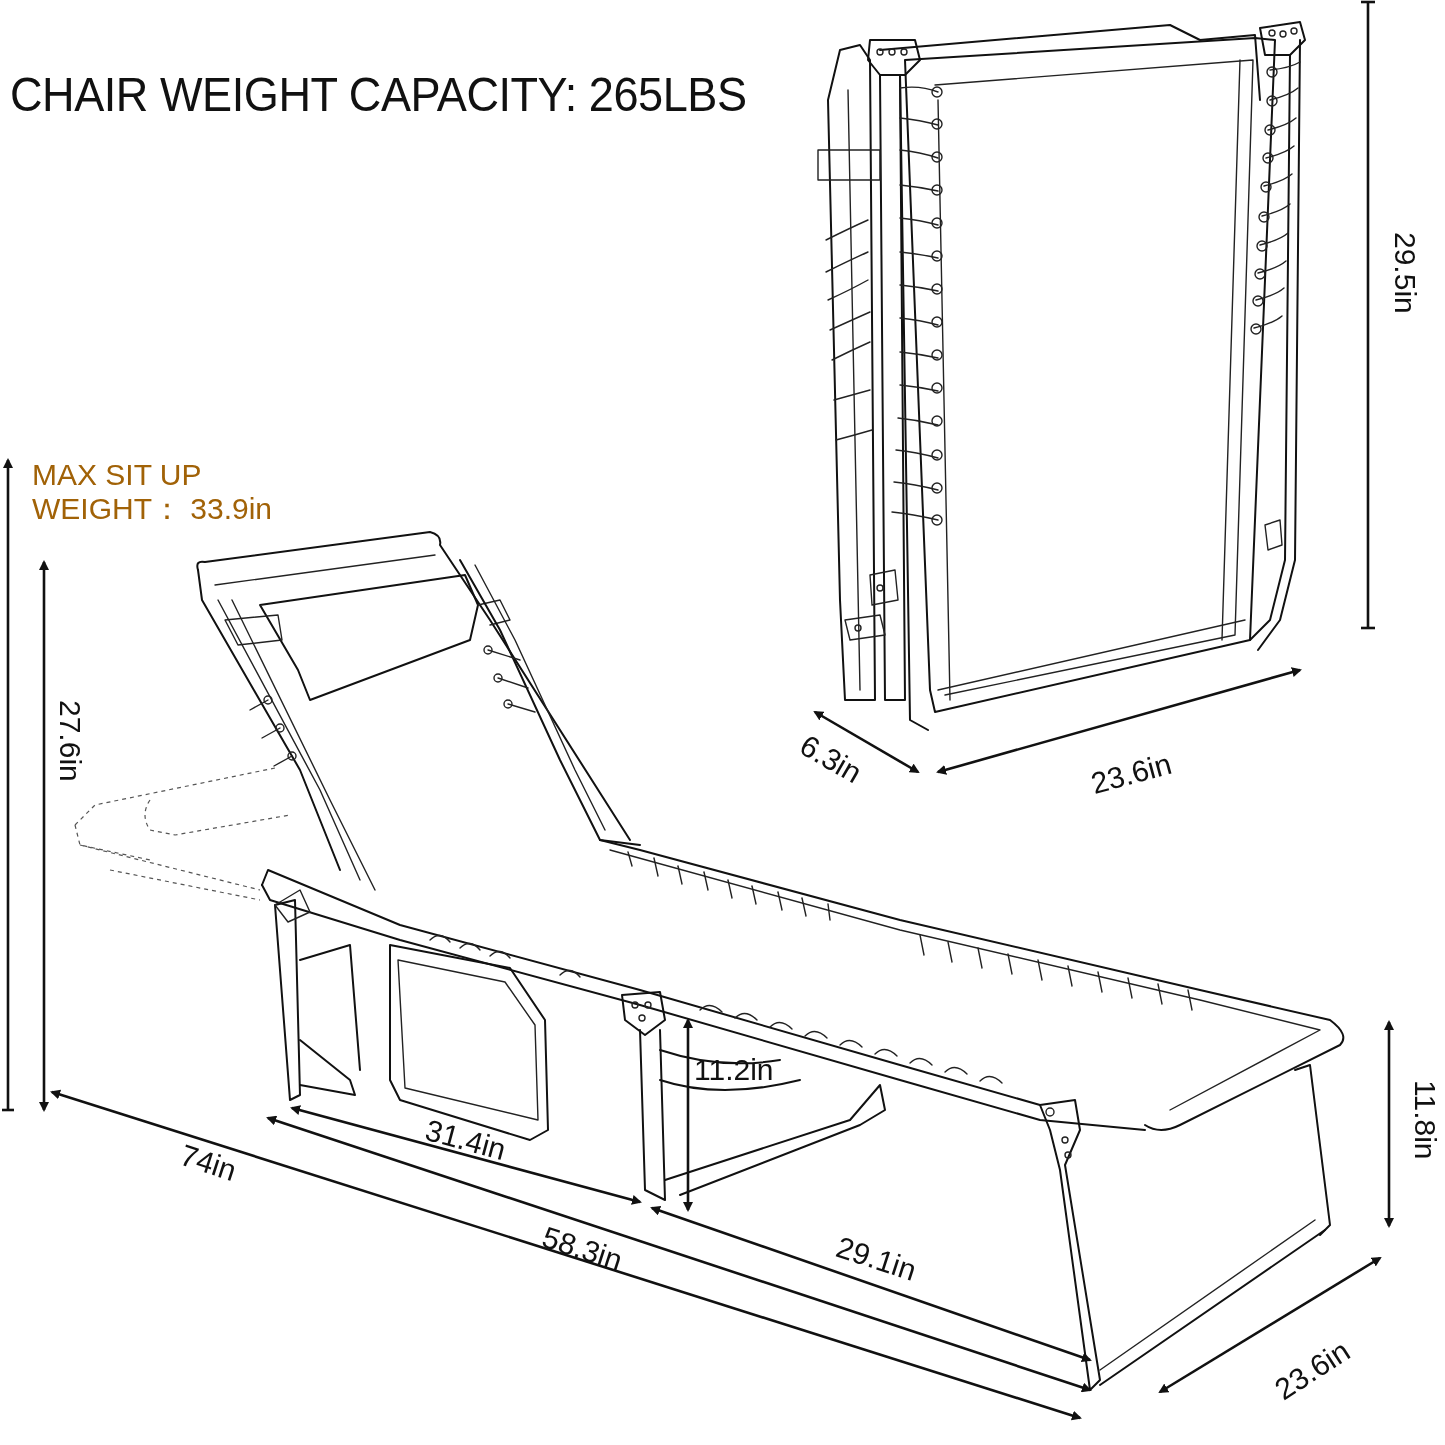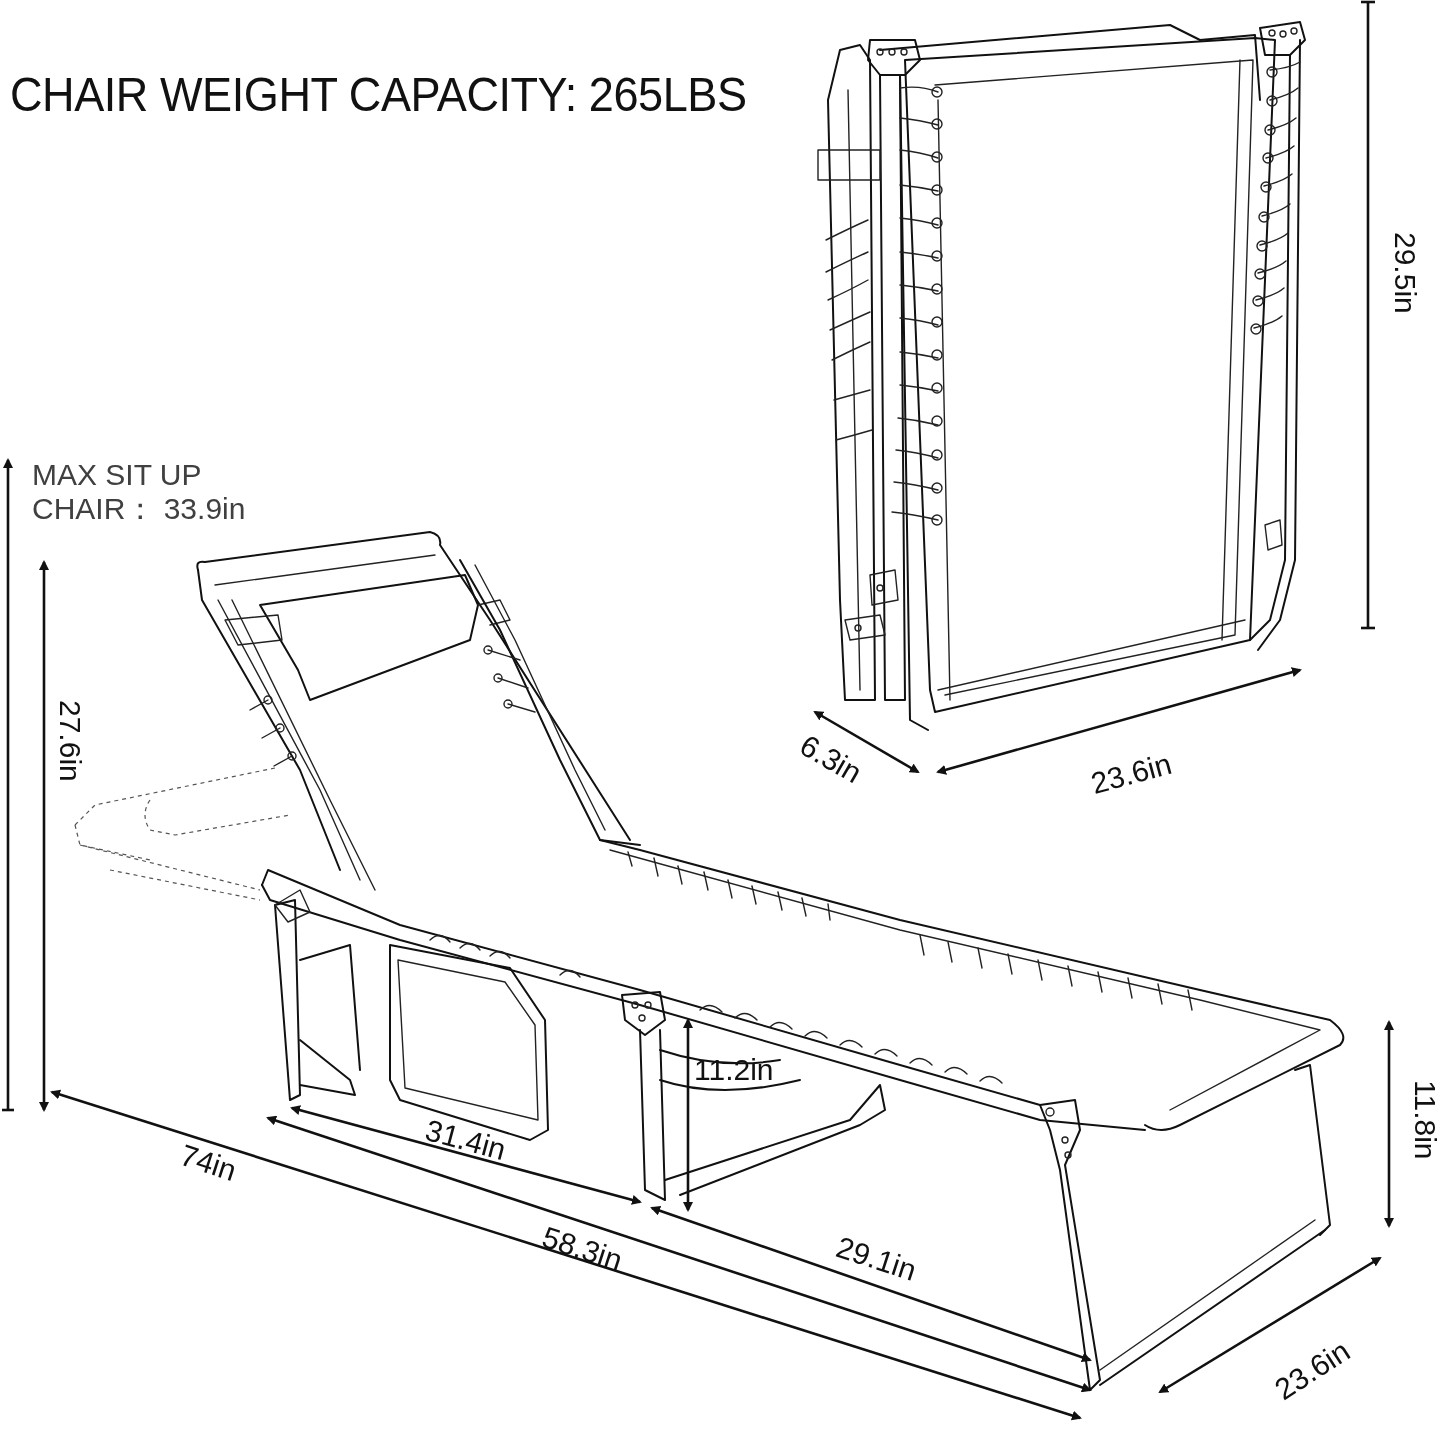--- a/index.html
+++ b/index.html
@@ -1,20 +1,20 @@
 <!DOCTYPE html>
 <html><head>
 <meta charset="utf-8">
 <style>
   html, body { margin:0; padding:0; background:#ffffff; }
   body { width:1445px; height:1445px; position:relative; overflow:hidden; font-family:"Liberation Sans", sans-serif; color:#111; }
   #diagram { position:absolute; left:0; top:0; width:1445px; height:1445px; }
   .title { position:absolute; left:10px; top:66px; font-family:"Liberation Sans", sans-serif; font-size:49px; letter-spacing:-0.5px; transform:scaleX(0.92); transform-origin:left top; color:#111; white-space:nowrap; }
   .label { position:absolute; font-family:"Liberation Sans", sans-serif; font-size:30px; color:#111; white-space:nowrap; transform-origin:left top; line-height:1; }
-  .maxsit { position:absolute; left:32px; top:458px; font-size:30px; line-height:34px; color:#404040; }
+  .maxsit { position:absolute; left:32px; top:458px; font-size:30px; line-height:34px; color:#a16207; }
   .ln { fill:none; stroke:#111; stroke-width:2; stroke-linejoin:round; stroke-linecap:round; }
   .thin { fill:none; stroke:#222; stroke-width:1.4; stroke-linejoin:round; stroke-linecap:round; }
   .dash { fill:none; stroke:#555; stroke-width:1.2; stroke-dasharray:4 4; }
   .dim { fill:none; stroke:#111; stroke-width:2.6; }
 </style>
 </head>
 <body>
 
 <svg id="diagram" viewBox="0 0 1445 1445" xmlns="http://www.w3.org/2000/svg">
   <defs>
@@ -248,21 +248,21 @@
   <line class="dim" x1="652" y1="1208" x2="1090" y2="1360" marker-start="url(#ah)" marker-end="url(#ah)"></line>
   <line class="dim" x1="688" y1="1020" x2="688" y2="1210" marker-start="url(#ah)" marker-end="url(#ah)"></line>
   <line class="dim" x1="1389" y1="1022" x2="1389" y2="1226" marker-start="url(#ah)" marker-end="url(#ah)"></line>
   <line class="dim" x1="1160" y1="1392" x2="1380" y2="1258" marker-start="url(#ah)" marker-end="url(#ah)"></line>
 </svg>
 
 <div class="title">CHAIR WEIGHT CAPACITY: 265LBS</div>
 
 <div class="maxsit">
   <div>MAX SIT UP</div>
-  <div>CHAIR： 33.9in</div>
+  <div>WEIGHT： 33.9in</div>
 </div>
 
 <div class="label" style="left:1420px;top:232px;transform:rotate(90deg);">29.5in</div>
 <div class="label" style="left:810px;top:730px;transform:rotate(30deg);">6.3in</div>
 <div class="label" style="left:1088px;top:770px;transform:rotate(-15deg);">23.6in</div>
 <div class="label" style="left:85px;top:700px;transform:rotate(90deg);">27.6in</div>
 <div class="label" style="left:186px;top:1140px;transform:rotate(18deg);">74in</div>
 <div class="label" style="left:430px;top:1115px;transform:rotate(15deg);">31.4in</div>
 <div class="label" style="left:548px;top:1222px;transform:rotate(18deg);">58.3in</div>
 <div class="label" style="left:842px;top:1232px;transform:rotate(18deg);">29.1in</div>

